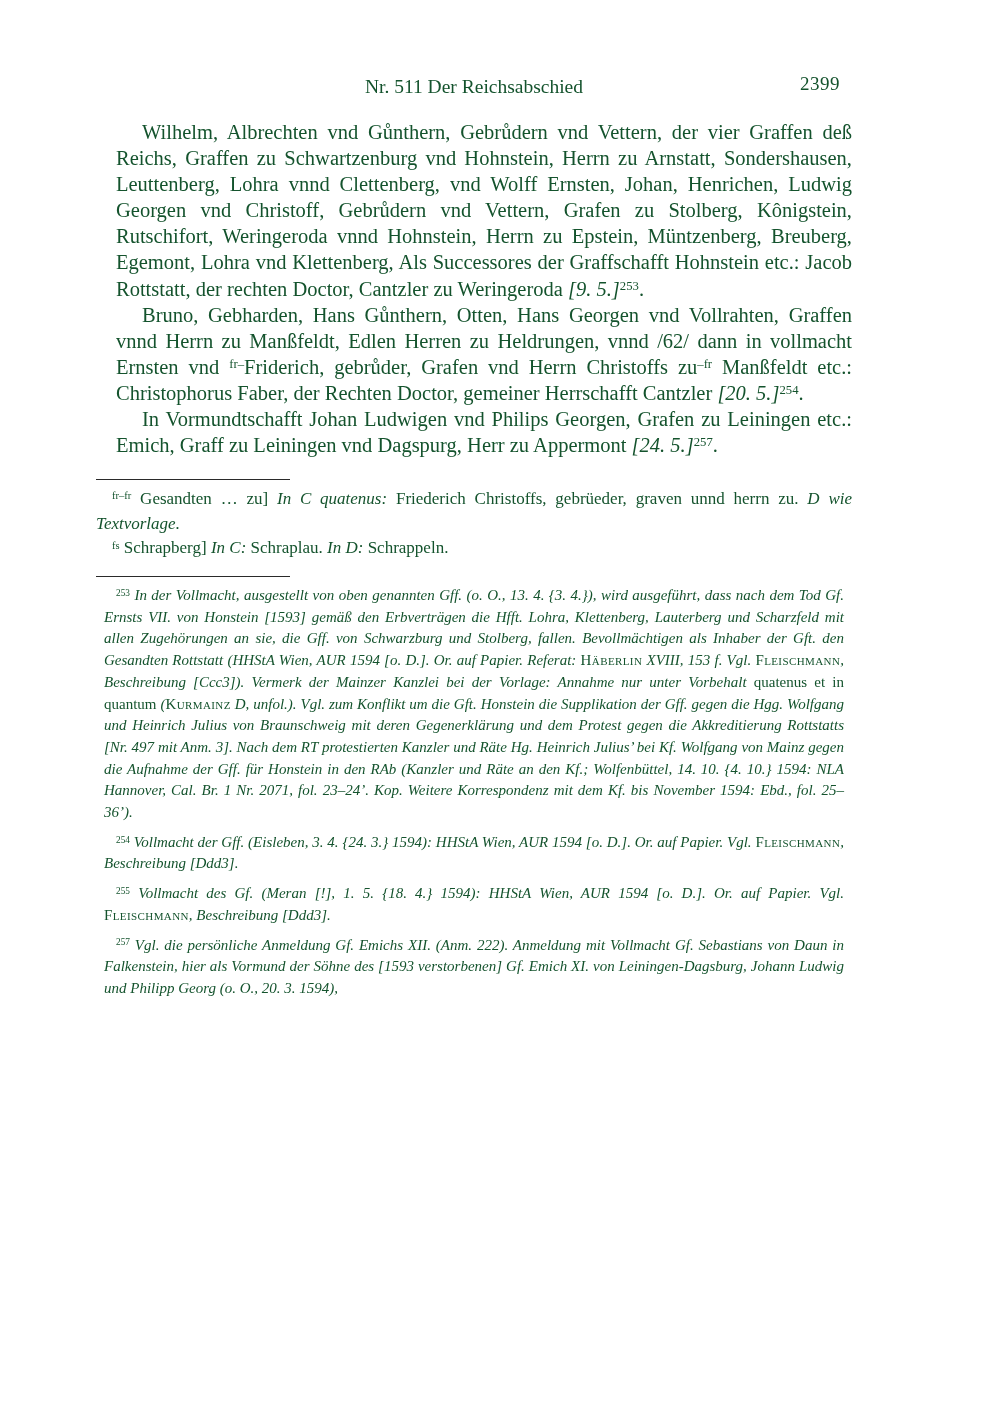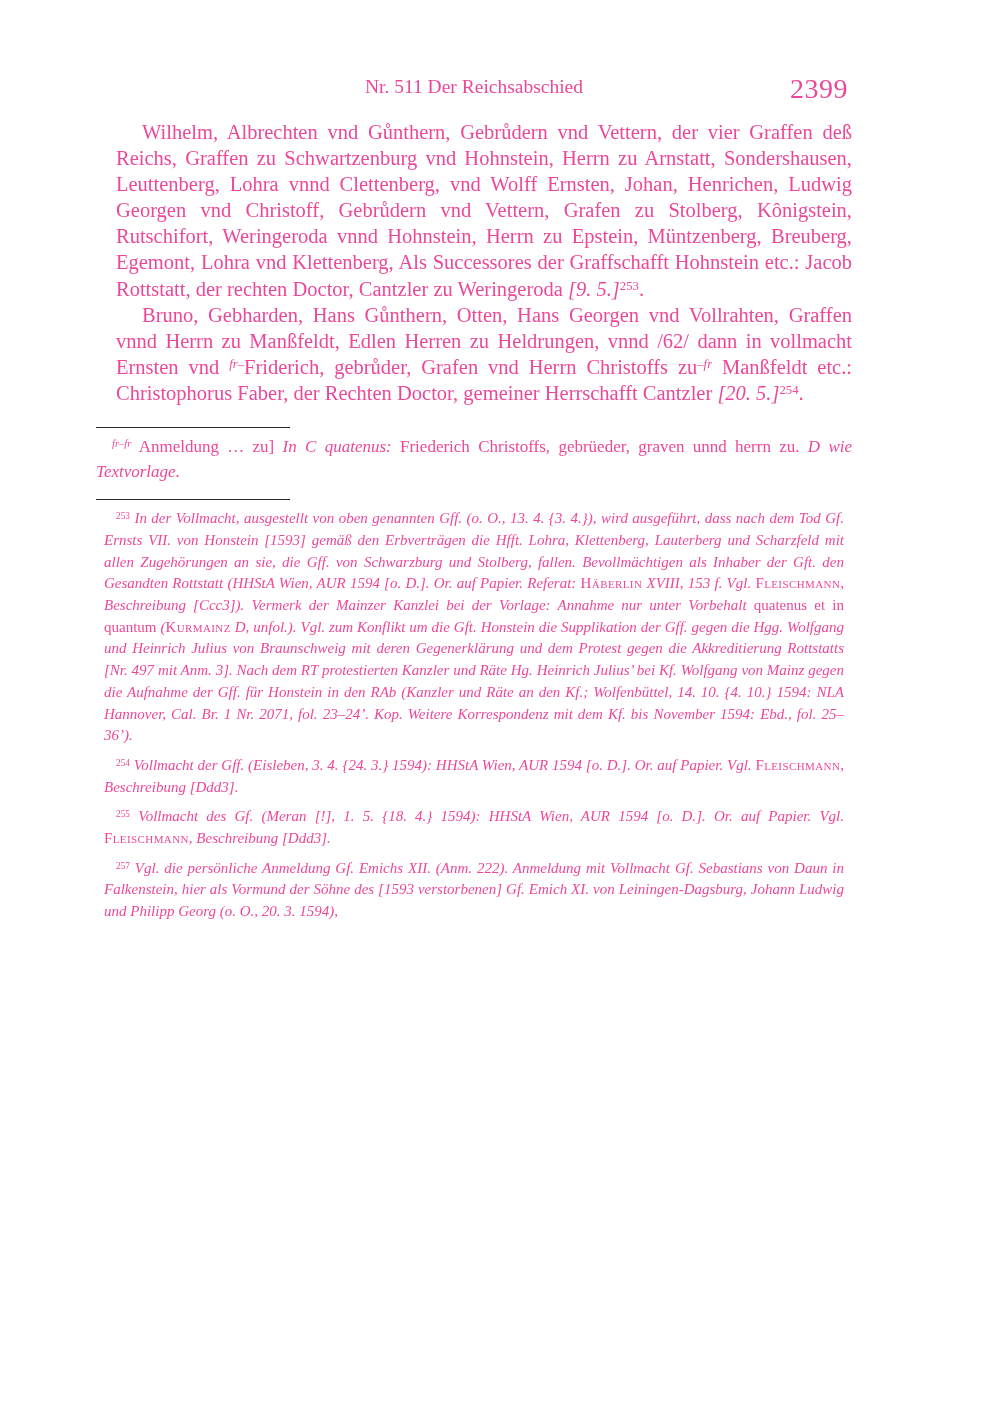--- a/index.html
+++ b/index.html
@@ -6,41 +6,41 @@
     margin: 0;
     padding: 0;
     background: #ffffff;
   }
   .page {
     position: relative;
     width: 1004px;
     height: 1418px;
     box-sizing: border-box;
     background: #ffffff;
-    color: #ec4899;
+    color: #14532d;
     font-family: "Liberation Serif", "DejaVu Serif", serif;
     padding: 76px 152px 0 96px;
     overflow: hidden;
   }
   
   .running-head {
     position: relative;
     height: 28px;
   }
   .head-title {
     position: absolute;
     left: 0; right: 0;
     text-align: center;
     font-size: 19.5px;
   }
   .page-number {
     position: absolute;
-    right: 4px;
+    right: 12px;
     top: -3px;
-    font-size: 28px;
+    font-size: 19px;
     letter-spacing: 0.5px;
   }
   
   .text-block {
     margin-top: 15px;
     font-size: 20.5px;
     line-height: 26.1px;
     text-align: justify;
     margin-left: 20px;
   }
@@ -76,45 +76,46 @@
   .seg-i  { font-style: italic; }
   .seg-sc { font-style: normal; font-variant: small-caps; letter-spacing: 0.4px; }
   .seg-sup {
     font-style: normal;
     font-size: 0.62em;
     position: relative;
     top: -0.45em;
     line-height: 0;
   }
   .seg-supi {
-    font-style: italic;
     font-size: 0.62em;
     position: relative;
     top: -0.45em;
     line-height: 0;
   }
 </style>
 </head>
 <body>
 
 <div class="page">
 
   <header class="running-head">
     <span class="head-title">Nr. 511 Der Reichsabschied</span>
     <span class="page-number">2399</span>
   </header>
 
   <main class="text-block">
     <p class="body-par"><span class="seg-r">Wilhelm, Albrechten vnd Gůnthern, Gebrůdern vnd Vettern, der vier Graffen deß Reichs, Graffen zu Schwartzenburg vnd Hohnstein, Herrn zu Arnstatt, Sondershausen, Leuttenberg, Lohra vnnd Clettenberg, vnd Wolff Ernsten, Johan, Henrichen, Ludwig Georgen vnd Christoff, Gebrůdern vnd Vettern, Grafen zu Stolberg, Kônigstein, Rutschifort, Weringeroda vnnd Hohnstein, Herrn zu Epstein, Müntzenberg, Breuberg, Egemont, Lohra vnd Klettenberg, Als Successores der Graffschafft Hohnstein etc.: Jacob Rottstatt, der rechten Doctor, Cantzler zu Weringeroda </span><span class="seg-i">[9. 5.]</span><span class="seg-sup">253</span><span class="seg-r">.</span></p>
     <p class="body-par"><span class="seg-r">Bruno, Gebharden, Hans Gůnthern, Otten, Hans Georgen vnd Vollrahten, Graffen vnnd Herrn zu Manßfeldt, Edlen Herren zu Heldrungen, vnnd /62/ dann in vollmacht Ernsten vnd </span><span class="seg-supi">fr–</span><span class="seg-r">Friderich, gebrůder, Grafen vnd Herrn Christoffs zu</span><span class="seg-supi">–fr</span><span class="seg-r"> Manßfeldt etc.: Christophorus Faber, der Rechten Doctor, gemeiner Herrschafft Cantzler </span><span class="seg-i">[20. 5.]</span><span class="seg-sup">254</span><span class="seg-r">.</span></p>
+    <p class="body-par"><span class="seg-r">In Vormundtschafft Johan Ludwigen vnd Philips Georgen, Grafen zu Leiningen etc.: Emich, Graff zu Leiningen vnd Dagspurg, Herr zu Appermont </span><span class="seg-i">[24. 5.]</span><span class="seg-sup">257</span><span class="seg-r">.</span></p>
   </main>
 
   <section class="apparatus">
     <div class="rule"></div>
-    <p class="app-entry"><span class="seg-supi">fr–fr</span><span class="seg-r"> Anmeldung … zu] </span><span class="seg-i">In C quatenus: </span><span class="seg-r">Friederich Christoffs, gebrüeder, graven unnd herrn zu. </span><span class="seg-i">D wie Textvorlage.</span></p>
+    <p class="app-entry"><span class="seg-supi">fr–fr</span><span class="seg-r"> Gesandten … zu] </span><span class="seg-i">In C quatenus: </span><span class="seg-r">Friederich Christoffs, gebrüeder, graven unnd herrn zu. </span><span class="seg-i">D wie Textvorlage.</span></p>
+    <p class="app-entry"><span class="seg-supi">fs</span><span class="seg-r"> Schrapberg] </span><span class="seg-i">In C: </span><span class="seg-r">Schraplau. </span><span class="seg-i">In D: </span><span class="seg-r">Schrappeln.</span></p>
   </section>
 
   <section class="footnotes">
     <div class="rule"></div>
     <p class="footnote"><span class="seg-sup">253</span><span class="seg-i">  In der Vollmacht, ausgestellt von oben genannten Gff. (o. O., 13. 4. {3. 4.}), wird ausgeführt, dass nach dem Tod Gf. Ernsts VII. von Honstein [1593] gemäß den Erbverträgen die Hfft. Lohra, Klettenberg, Lauterberg und Scharzfeld mit allen Zugehörungen an sie, die Gff. von Schwarzburg und Stolberg, fallen. Bevollmächtigen als Inhaber der Gft. den Gesandten Rottstatt (HHStA Wien, AUR 1594 [o. D.]. Or. auf Papier. Referat: </span><span class="seg-sc">Häberlin</span><span class="seg-i"> XVIII, 153 f. Vgl. </span><span class="seg-sc">Fleischmann</span><span class="seg-i">, Beschreibung [Ccc3]). Vermerk der Mainzer Kanzlei bei der Vorlage: Annahme nur unter Vorbehalt </span><span class="seg-r">quatenus et in quantum </span><span class="seg-i">(</span><span class="seg-sc">Kurmainz</span><span class="seg-i"> D, unfol.). Vgl. zum Konflikt um die Gft. Honstein die Supplikation der Gff. gegen die Hgg. Wolfgang und Heinrich Julius von Braunschweig mit deren Gegenerklärung und dem Protest gegen die Akkreditierung Rottstatts [Nr. 497 mit Anm. 3]. Nach dem RT protestierten Kanzler und Räte Hg. Heinrich Julius’ bei Kf. Wolfgang von Mainz gegen die Aufnahme der Gff. für Honstein in den RAb (Kanzler und Räte an den Kf.; Wolfenbüttel, 14. 10. {4. 10.} 1594: NLA Hannover, Cal. Br. 1 Nr. 2071, fol. 23–24’. Kop. Weitere Korrespondenz mit dem Kf. bis November 1594: Ebd., fol. 25–36’).</span></p>
     <p class="footnote"><span class="seg-sup">254</span><span class="seg-i">  Vollmacht der Gff. (Eisleben, 3. 4. {24. 3.} 1594): HHStA Wien, AUR 1594 [o. D.]. Or. auf Papier. Vgl. </span><span class="seg-sc">Fleischmann</span><span class="seg-i">, Beschreibung [Ddd3].</span></p>
     <p class="footnote"><span class="seg-sup">255</span><span class="seg-i">  Vollmacht des Gf. (Meran [!], 1. 5. {18. 4.} 1594): HHStA Wien, AUR 1594 [o. D.]. Or. auf Papier. Vgl. </span><span class="seg-sc">Fleischmann</span><span class="seg-i">, Beschreibung [Ddd3].</span></p>
     <p class="footnote"><span class="seg-sup">257</span><span class="seg-i">  Vgl. die persönliche Anmeldung Gf. Emichs XII. (Anm. 222). Anmeldung mit Vollmacht Gf. Sebastians von Daun in Falkenstein, hier als Vormund der Söhne des [1593 verstorbenen] Gf. Emich XI. von Leiningen-Dagsburg, Johann Ludwig und Philipp Georg (o. O., 20. 3. 1594),</span></p>
   </section>
 

